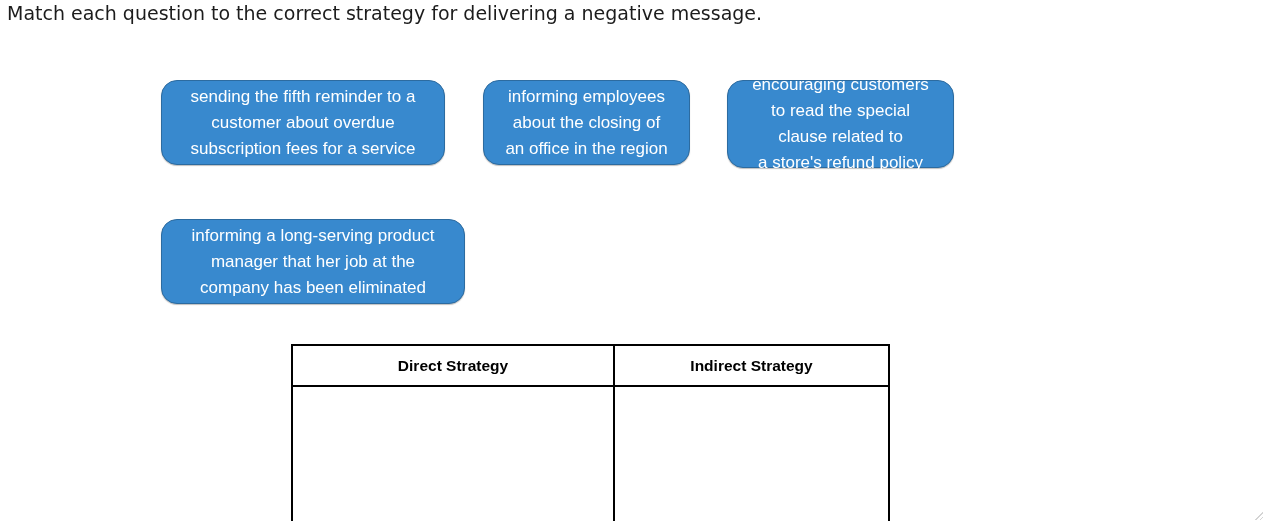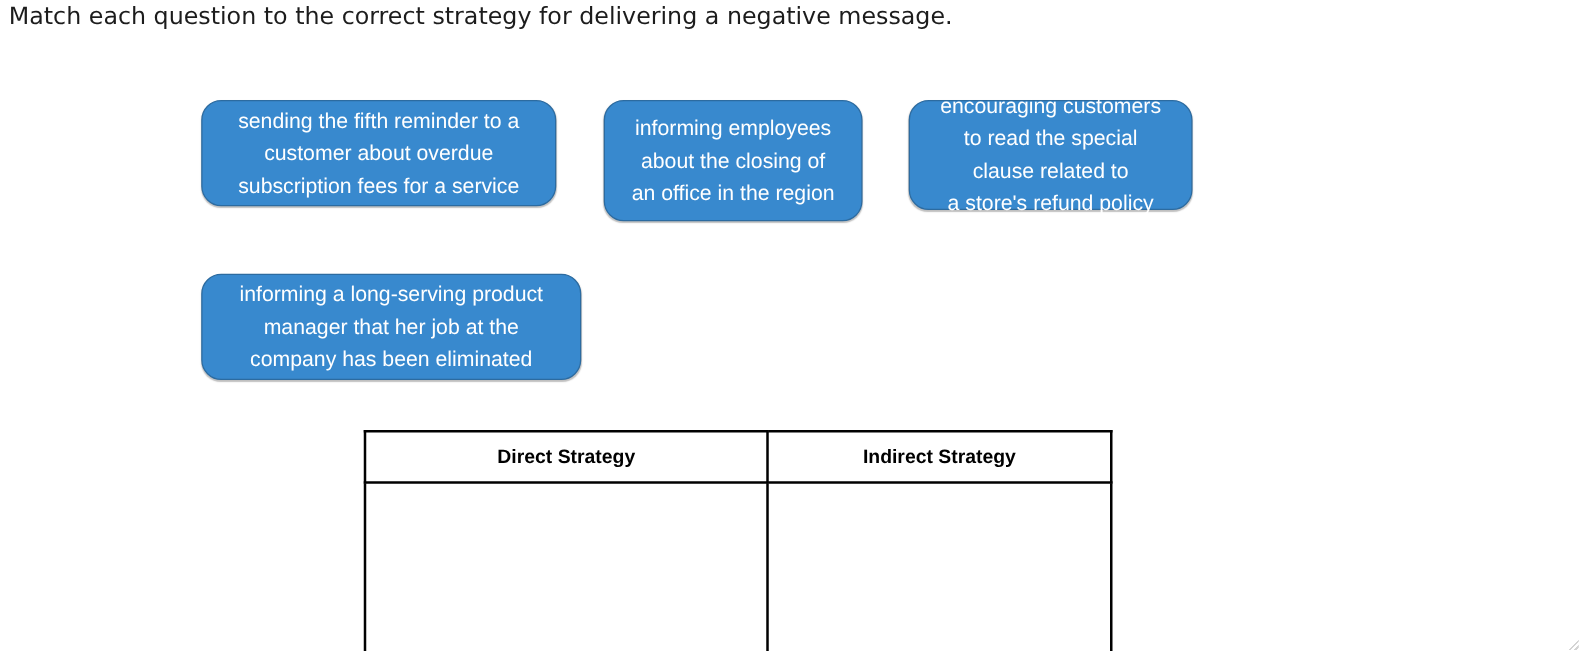--- a/index.html
+++ b/index.html
@@ -82,21 +82,21 @@
 </style>
 </head>
 <body>
 
 <div class="instruction">Match each question to the correct strategy for delivering a negative message.</div>
 
 <div class="tile" style="left:161px; top:80px;  width:284px; height:85px;">sending the fifth reminder to a
 customer about overdue
 subscription fees for a service</div>
 
-<div class="tile" style="left:483px; top:80px;  width:207px; height:97px;">informing employees
+<div class="tile" style="left:483px; top:80px;  width:207px; height:85px;">informing employees
 about the closing of
 an office in the region</div>
 
 <div class="tile" style="left:727px; top:80px;  width:227px; height:88px;">encouraging customers
 to read the special
 clause related to
 a store's refund policy</div>
 
 <div class="tile" style="left:161px; top:219px; width:304px; height:85px;text-align:center;">informing a long-serving product
 manager that her job at the

